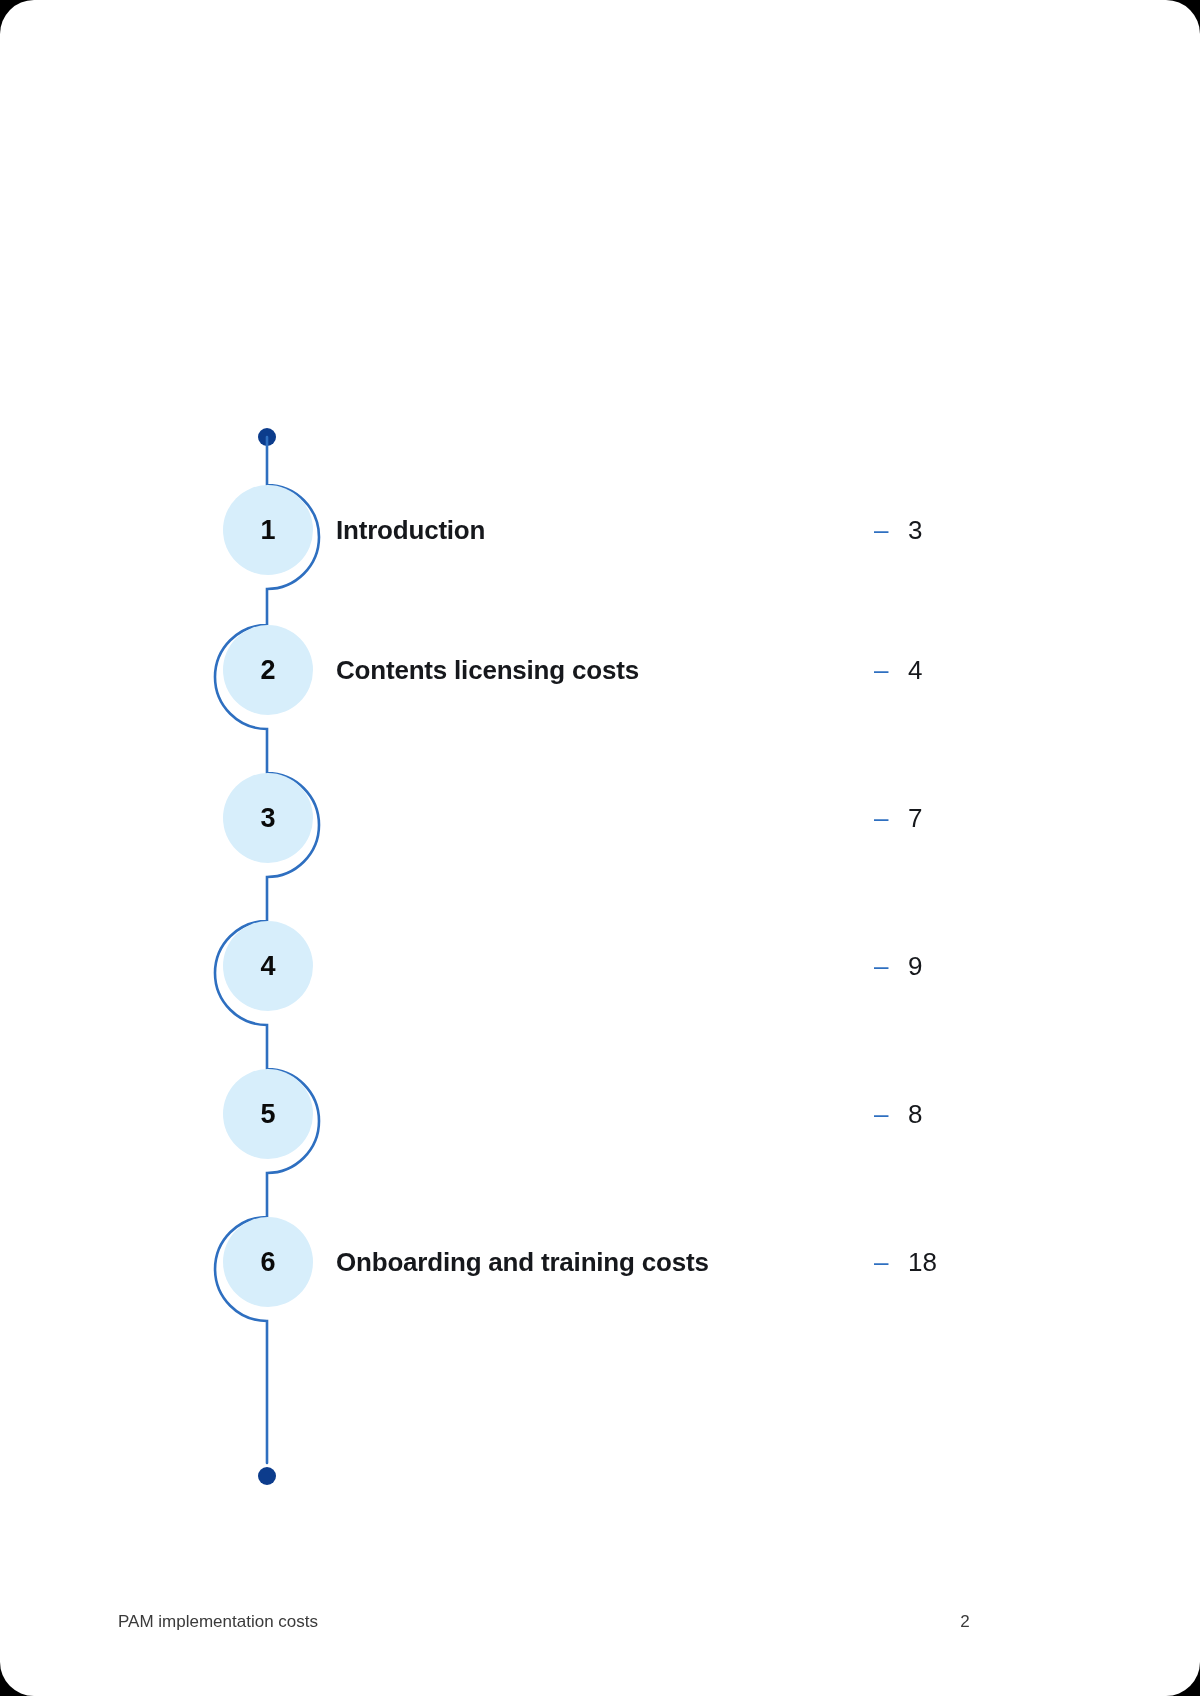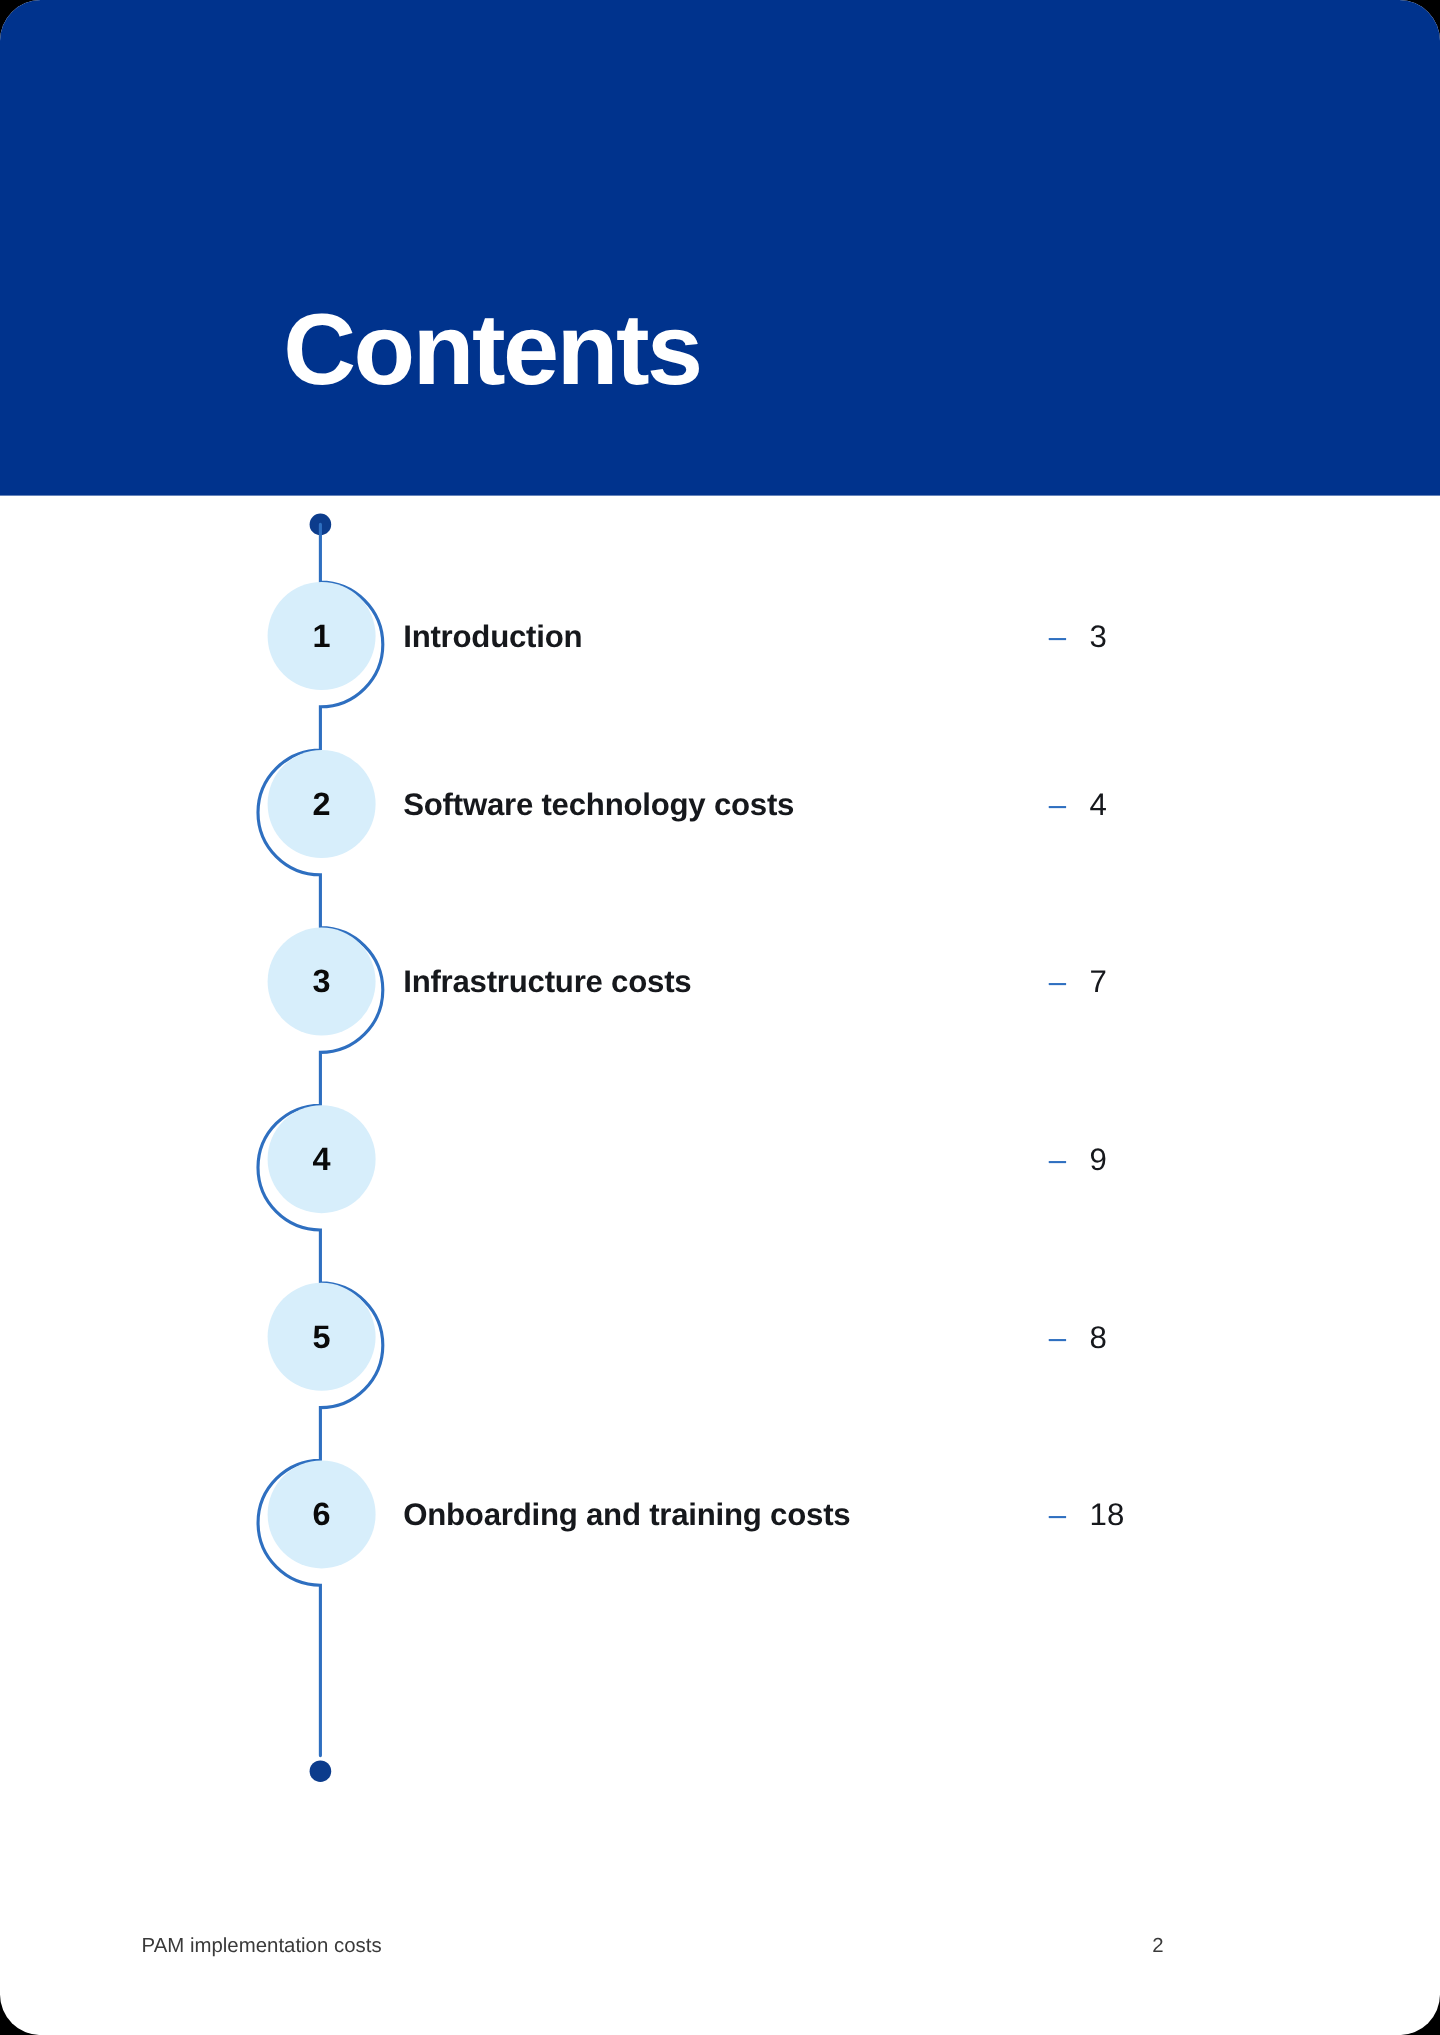--- a/index.html
+++ b/index.html
@@ -164,23 +164,20 @@
     font-size: 17px;
     font-weight: 400;
     color: #3a3a3a;
   }
 </style>
 </head>
 <body>
 
 <div class="page">
 
-  <div class="header-band">
-    <div class="header-title">Contents</div>
-  </div>
 
   <div class="toc">
 
     <svg class="timeline-svg" viewBox="0 0 200 1110">
 
       <circle cx="87" cy="24" r="9" fill="#0C3C8C"></circle>
 
       <path d="
         M 87 24
         L 87 72
@@ -205,28 +202,27 @@
 
       <div class="toc-row" style="top:72px;">
         <div class="num-bubble">1</div>
         <div class="row-label">Introduction</div>
         <div class="row-dash">–</div>
         <div class="row-page">3</div>
       </div>
 
       <div class="toc-row" style="top:212px;">
         <div class="num-bubble">2</div>
-        <div class="row-label">Software technology costs</div>
+        <div class="row-label">Contents licensing costs</div>
         <div class="row-dash">–</div>
         <div class="row-page">4</div>
       </div>
 
       <div class="toc-row" style="top:360px;">
         <div class="num-bubble">3</div>
-        <div class="row-label">Infrastructure costs</div>
         <div class="row-dash">–</div>
         <div class="row-page">7</div>
       </div>
 
       <div class="toc-row" style="top:508px;">
         <div class="num-bubble">4</div>
         <div class="row-dash">–</div>
         <div class="row-page">9</div>
       </div>
 

